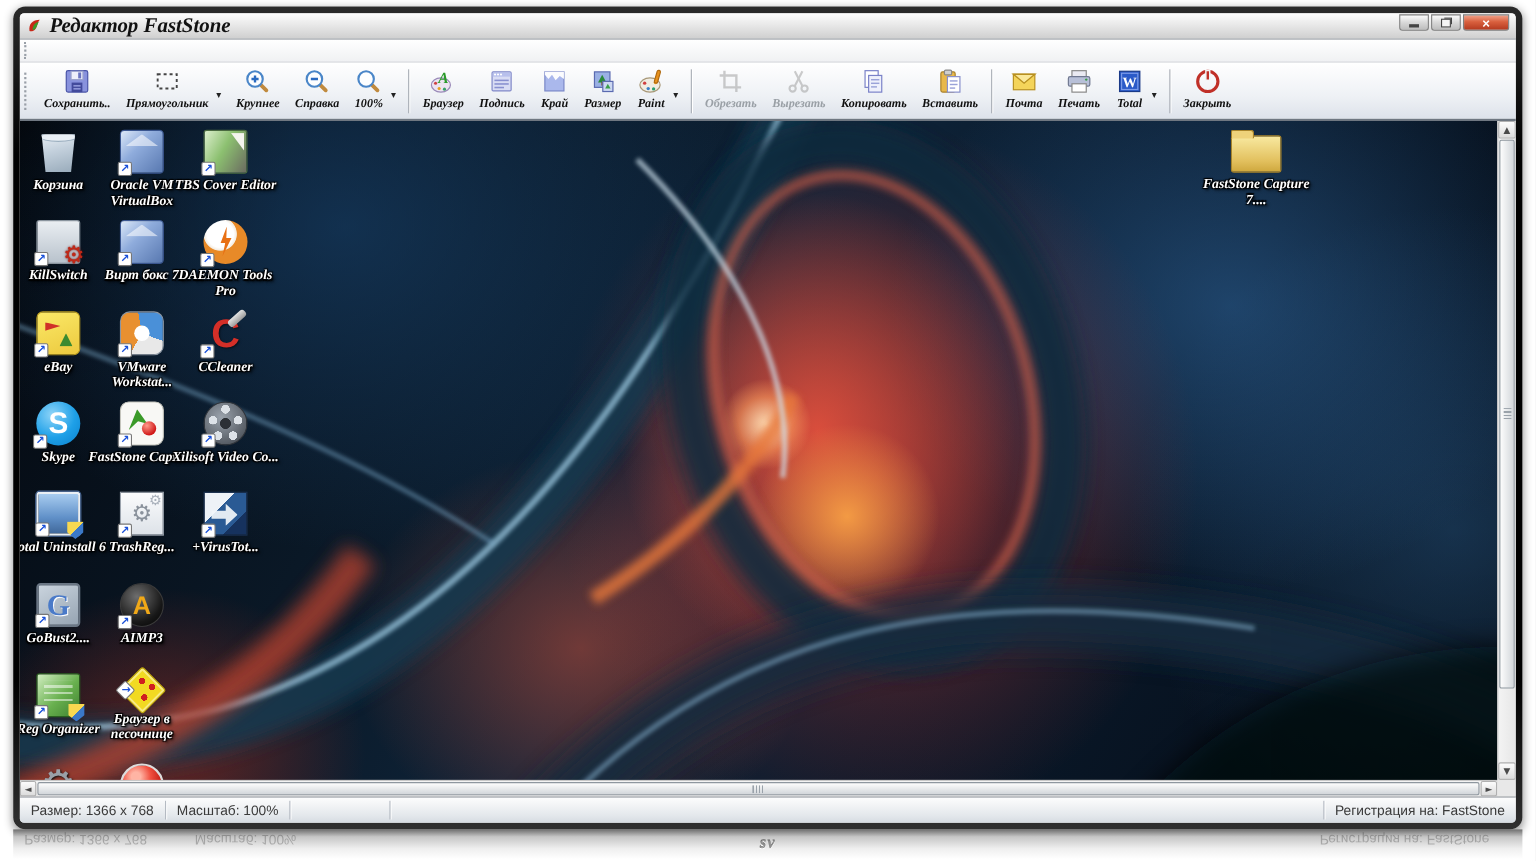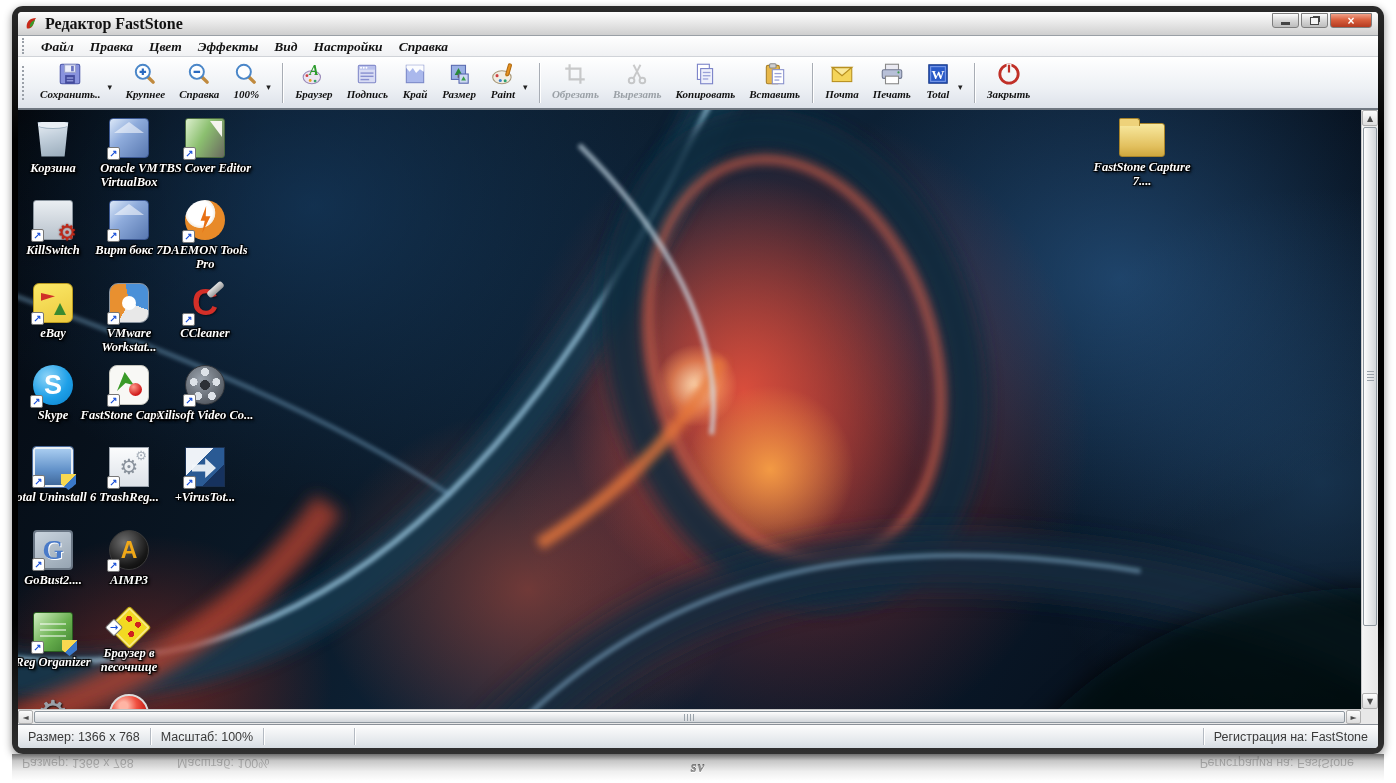--- a/index.html
+++ b/index.html
@@ -12,21 +12,21 @@
            background:linear-gradient(#2a2a2a,#000 18%,#000 82%,#303030);
            border-radius:11px; padding:6px;
            box-shadow:0 3px 9px rgba(0,0,0,.45); }
   .window { width:100%; height:100%; display:flex; flex-direction:column;
             background:#f2f2f2; border-radius:4px; overflow:hidden; }
 
   
   .titlebar { height:24px; flex:0 0 24px; display:flex; align-items:center; gap:6px;
               padding:0 6px; background:linear-gradient(#fdfdfd,#e9e9e9 45%,#cfcfcf);
               border-bottom:1px solid #9aa0a6; position:relative; }
-  .apptitle { font-weight:bold; font-size:16px; color:#111; }
+  .apptitle { font-weight:bold; font-style:italic; font-size:19px; color:#111; }
   .winbtns { position:absolute; right:6px; top:1px; display:flex; gap:2px; }
   .wb { width:27px; height:15px; border:1px solid #7e7e7e; border-radius:0 0 3px 3px;
         background:linear-gradient(#fcfcfc,#d8d8d8 50%,#bdbdbd);
         display:flex; align-items:center; justify-content:center; cursor:default; }
   .wb-close { width:42px; background:linear-gradient(#f0a088,#d9603e 45%,#b43a20);
               color:#fff; font-weight:bold; font-size:12px; font-style:normal;
               font-family:"Liberation Sans",sans-serif; }
   .wb-min i { display:block; width:9px; height:3px; background:#444; margin-top:6px; }
   .wb-max i { display:block; width:9px; height:8px; border:1px solid #444; background:#f4f4f4;
               box-shadow:2px -2px 0 -1px #444; }
@@ -243,38 +243,45 @@
             </span>
           <span class="wb wb-max">
               <i></i>
             </span>
           <span class="wb wb-close">×</span>
         </span>
       </div>
 
       <div class="menubar">
         <span class="gripper"></span>
-        <span id="menu-items"><span class="mitem">Файл</span><span class="mitem">Правка</span><span class="mitem">Цвет</span><span class="mitem">Эффекты</span><span class="mitem">Вид</span><span class="mitem">Настройки</span><span class="mitem">Справка</span></span>
       </div>
 
       <div class="toolbar" id="toolbar">
         <span class="gripper"></span>
       <span class="tgroup">
             <span class="tbtn">
               <span class="ticon">
                 <svg viewBox="0 0 24 24">
                   <rect x="3" y="3" width="18" height="18" rx="1.5" fill="#8892dd" stroke="#4a55a8"></rect>
                   <rect x="7" y="3.5" width="10" height="7" fill="#eef0fa" stroke="#9aa2cc"></rect>
                   <rect x="13" y="4.5" width="2.5" height="5" fill="#6a74c0"></rect>
                   <rect x="7.5" y="13" width="9" height="8" fill="#424a9c"></rect>
                   <rect x="9" y="15" width="6" height="1.4" fill="#8e96d8"></rect>
                   <rect x="9" y="17.5" width="6" height="1.4" fill="#8e96d8"></rect>
                 </svg>
               </span>
               <span class="tlabel">Сохранить..</span>
+            </span>
+            <span class="tbtn">
+              <span class="ticon">
+                <svg viewBox="0 0 24 24">
+                  <rect x="4" y="6" width="16" height="12" fill="none" stroke="#444" stroke-width="1.6" stroke-dasharray="2.5 2.5"></rect>
+                </svg>
+              </span>
+              <span class="tlabel">Прямоугольник</span>
             </span>
             <span class="tdrop">▾</span>
             <span class="tbtn">
               <span class="ticon">
                 <svg viewBox="0 0 24 24">
                   <line x1="14" y1="14" x2="19.5" y2="19.5" stroke="#c08a3e" stroke-width="3.2" stroke-linecap="round"></line>
                   <circle cx="10" cy="10" r="6.5" fill="#fdfeff" stroke="#4a86c8" stroke-width="1.8"></circle>
                   <line x1="7" y1="10" x2="13" y2="10" stroke="#2a6ac0" stroke-width="2"></line>
                   <line x1="10" y1="7" x2="10" y2="13" stroke="#2a6ac0" stroke-width="2"></line>
                 </svg>

